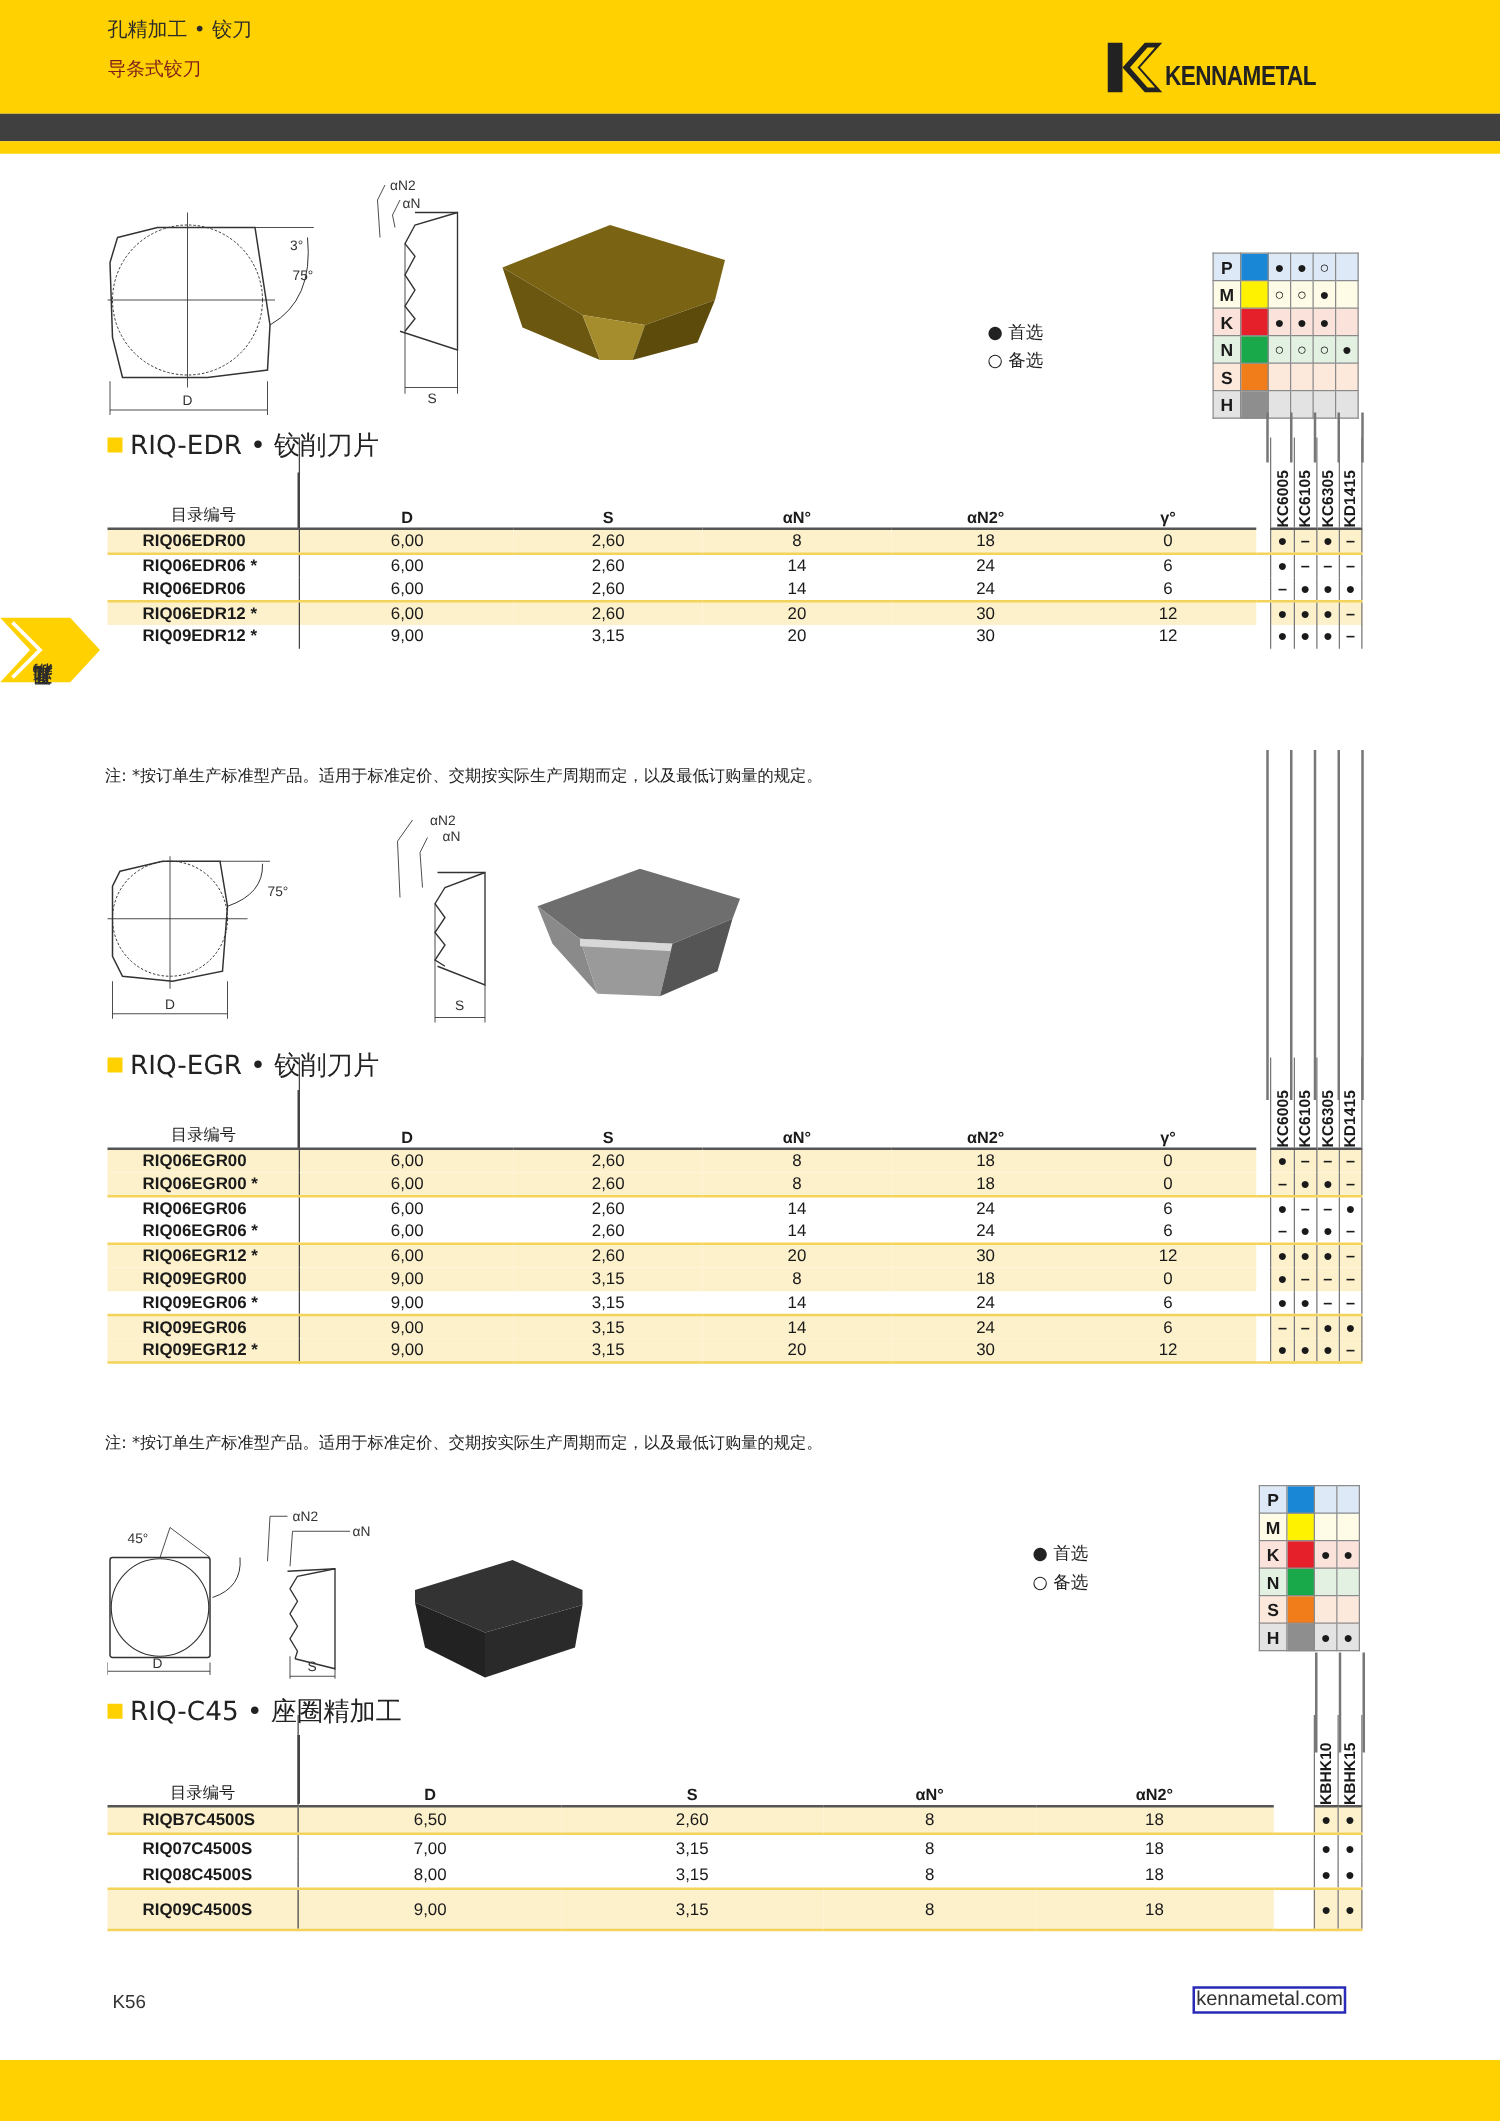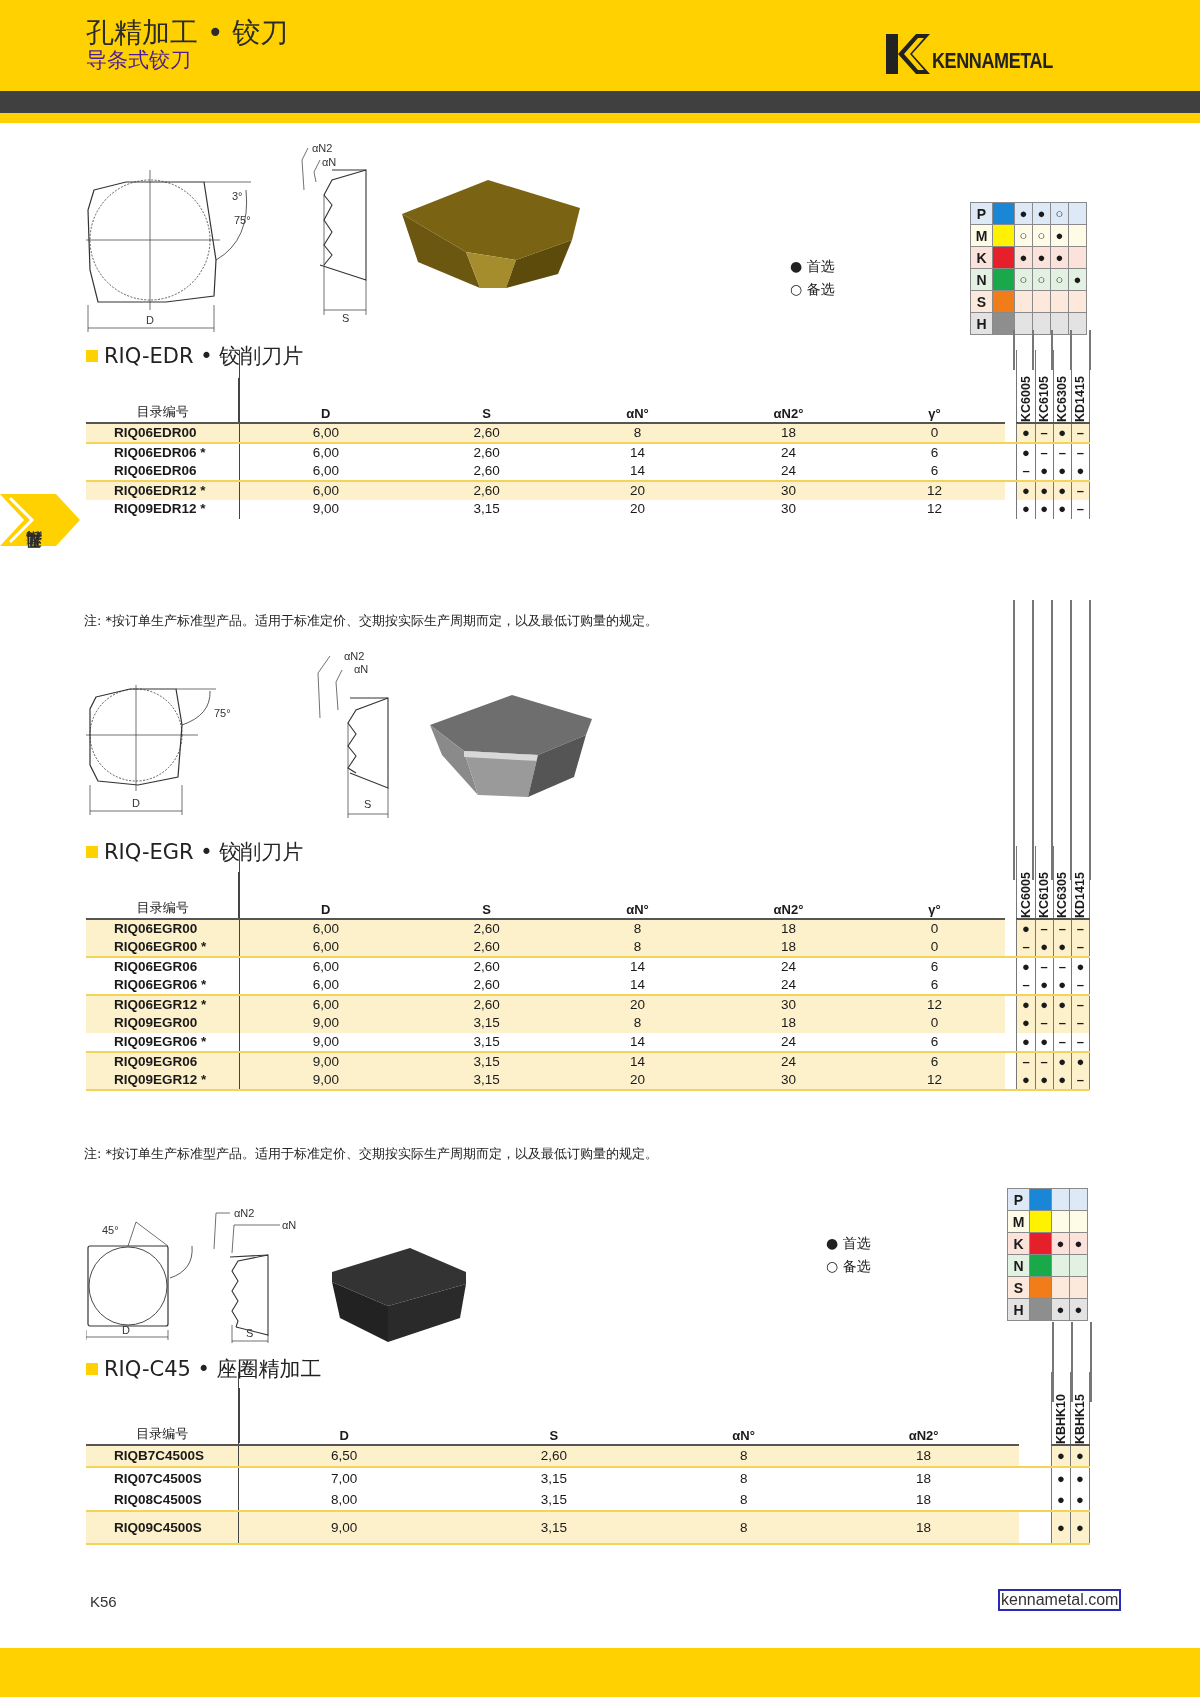--- a/index.html
+++ b/index.html
@@ -1,22 +1,22 @@
 <!DOCTYPE html>
 <html><head>
 <meta charset="utf-8">
 <style>
   * { box-sizing: border-box; margin: 0; padding: 0; }
   html, body { width: 1200px; height: 1697px; background: #ffffff; overflow: hidden; }
   body { position: relative; font-family: "Liberation Sans", "DejaVu Sans", sans-serif; color: #1a1a1a; }
 
   
   .hdr { position: absolute; left: 0; top: 0; width: 1200px; height: 91px; background: #ffd100; }
-  .hdr-t1 { position: absolute; left: 86px; top: 14px; font-size: 28px; color: #2b2b2b; font-family: "DejaVu Sans", sans-serif; }
-  .hdr-t2 { position: absolute; left: 86px; top: 46px; font-size: 21px; color: #4c1d95; font-family: Liberation Mono, monospace; }
+  .hdr-t1 { position: absolute; left: 86px; top: 14px; font-size: 16px; color: #2b2b2b; font-family: "DejaVu Sans", sans-serif; }
+  .hdr-t2 { position: absolute; left: 86px; top: 46px; font-size: 15px; color: #7f1d1d; font-family: Liberation Mono, monospace; }
   .hdr-dark { position: absolute; left: 0; top: 91px; width: 1200px; height: 22px; background: #404040; }
   .hdr-thin { position: absolute; left: 0; top: 113px; width: 1200px; height: 10px; background: #ffd100; }
   .logo { position: absolute; left: 886px; top: 34px; width: 210px; height: 40px; }
   .logo-k { position: absolute; left: 0; top: 0; width: 44px; height: 40px; }
   .logo-text { position: absolute; left: 46px; top: 14px; font-size: 22px; font-weight: bold; color: #222; letter-spacing: -0.5px; transform: scaleX(0.82); transform-origin: left top; }
 
   
   .side-arrow { position: absolute; left: 0; top: 494px; width: 80px; height: 52px; }
   .side-text { position: absolute; left: 24px; top: 560px; writing-mode: vertical-rl; transform: rotate(180deg); font-size: 16px; color: #2b2b2b; font-family: "DejaVu Sans", sans-serif; }
 
@@ -49,21 +49,21 @@
   .vhead { height: 72px; writing-mode: vertical-rl; transform: rotate(180deg); font-size: 12.5px; font-weight: bold; text-align: left; margin: 0 auto; }
   .dtable th.gh { border-left: 1.5px solid #777; vertical-align: bottom; padding: 0; }
   .dtable th.gh.last { border-right: 1.5px solid #777; }
 
   .note { position: absolute; left: 84px; font-size: 13px; color: #222; font-family: "DejaVu Sans", sans-serif; }
 
   .vline { position: absolute; background: #777; width: 1.5px; }
 
   
   .pg { position: absolute; left: 90px; top: 1593px; font-size: 15px; color: #333; }
-  .url { position: absolute; left: 954px; top: 1589px; font-size: 16px; color: #333; border: 2px solid #2a2ab8; padding: 0 1px; margin-left: 44px; }
+  .url { position: absolute; left: 954px; top: 1589px; font-size: 16px; color: #333; border: 2px solid #2a2ab8; padding: 0 1px; }
   .ftr { position: absolute; left: 0; top: 1648px; width: 1200px; height: 49px; background: #ffd100; }
 
   svg text { font-family: "Liberation Sans", sans-serif; }
 </style>
 </head>
 <body>
 
 <div class="hdr">
   <div class="hdr-t1">孔精加工 • 铰刀</div>
   <div class="hdr-t2">导条式铰刀</div>

